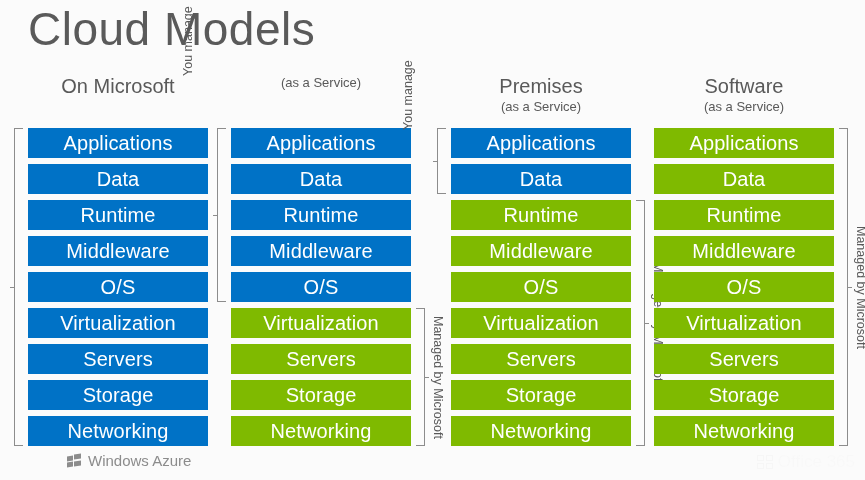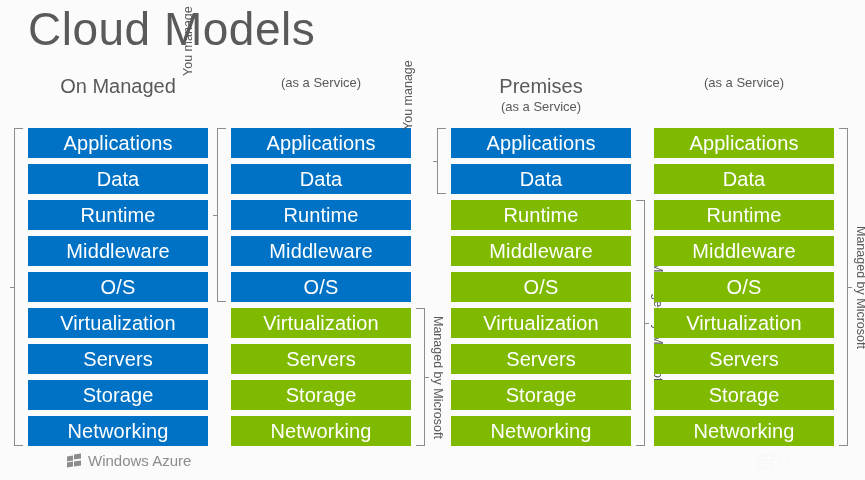--- a/index.html
+++ b/index.html
@@ -185,21 +185,21 @@
 </head>
 <body>
 
 <div id="slide">
 
   <div id="slide-title">Cloud Models</div>
 
   <div id="columns-host">
       <div class="column one-line" style="left: 28px;">
         <div class="col-head">
-          <span class="main">On Managed</span>
+          <span class="main">On Microsoft</span>
           <span class="sub"></span>
         </div>
         <div class="stack">
           <div class="layer blue">Applications</div>
           <div class="layer blue">Data</div>
           <div class="layer blue">Runtime</div>
           <div class="layer blue">Middleware</div>
           <div class="layer blue">O/S</div>
           <div class="layer blue">Virtualization</div>
           <div class="layer blue">Servers</div>
@@ -244,20 +244,21 @@
           <div class="layer green">Storage</div>
           <div class="layer green">Networking</div>
         </div>
         <div class="bracket left" style="top: 54px; height: 66px; left: -14px;"></div>
         <div class="bracket-label up" style="top: 54px; height: 66px; display: flex; align-items: center; justify-content: center; left: -36px;">You manage</div>
         <div class="bracket right" style="top: 126px; height: 246px; left: 185px;"></div>
         <div class="bracket-label down" style="top: 126px; height: 246px; display: flex; align-items: center; justify-content: center; left: 200px;">Managed by Microsoft</div>
       </div>
       <div class="column" style="left: 654px;">
         <div class="col-head">
+          <span class="main">Software</span>
           <span class="sub">(as a Service)</span>
         </div>
         <div class="stack">
           <div class="layer green">Applications</div>
           <div class="layer green">Data</div>
           <div class="layer green">Runtime</div>
           <div class="layer green">Middleware</div>
           <div class="layer green">O/S</div>
           <div class="layer green">Virtualization</div>
           <div class="layer green">Servers</div>

